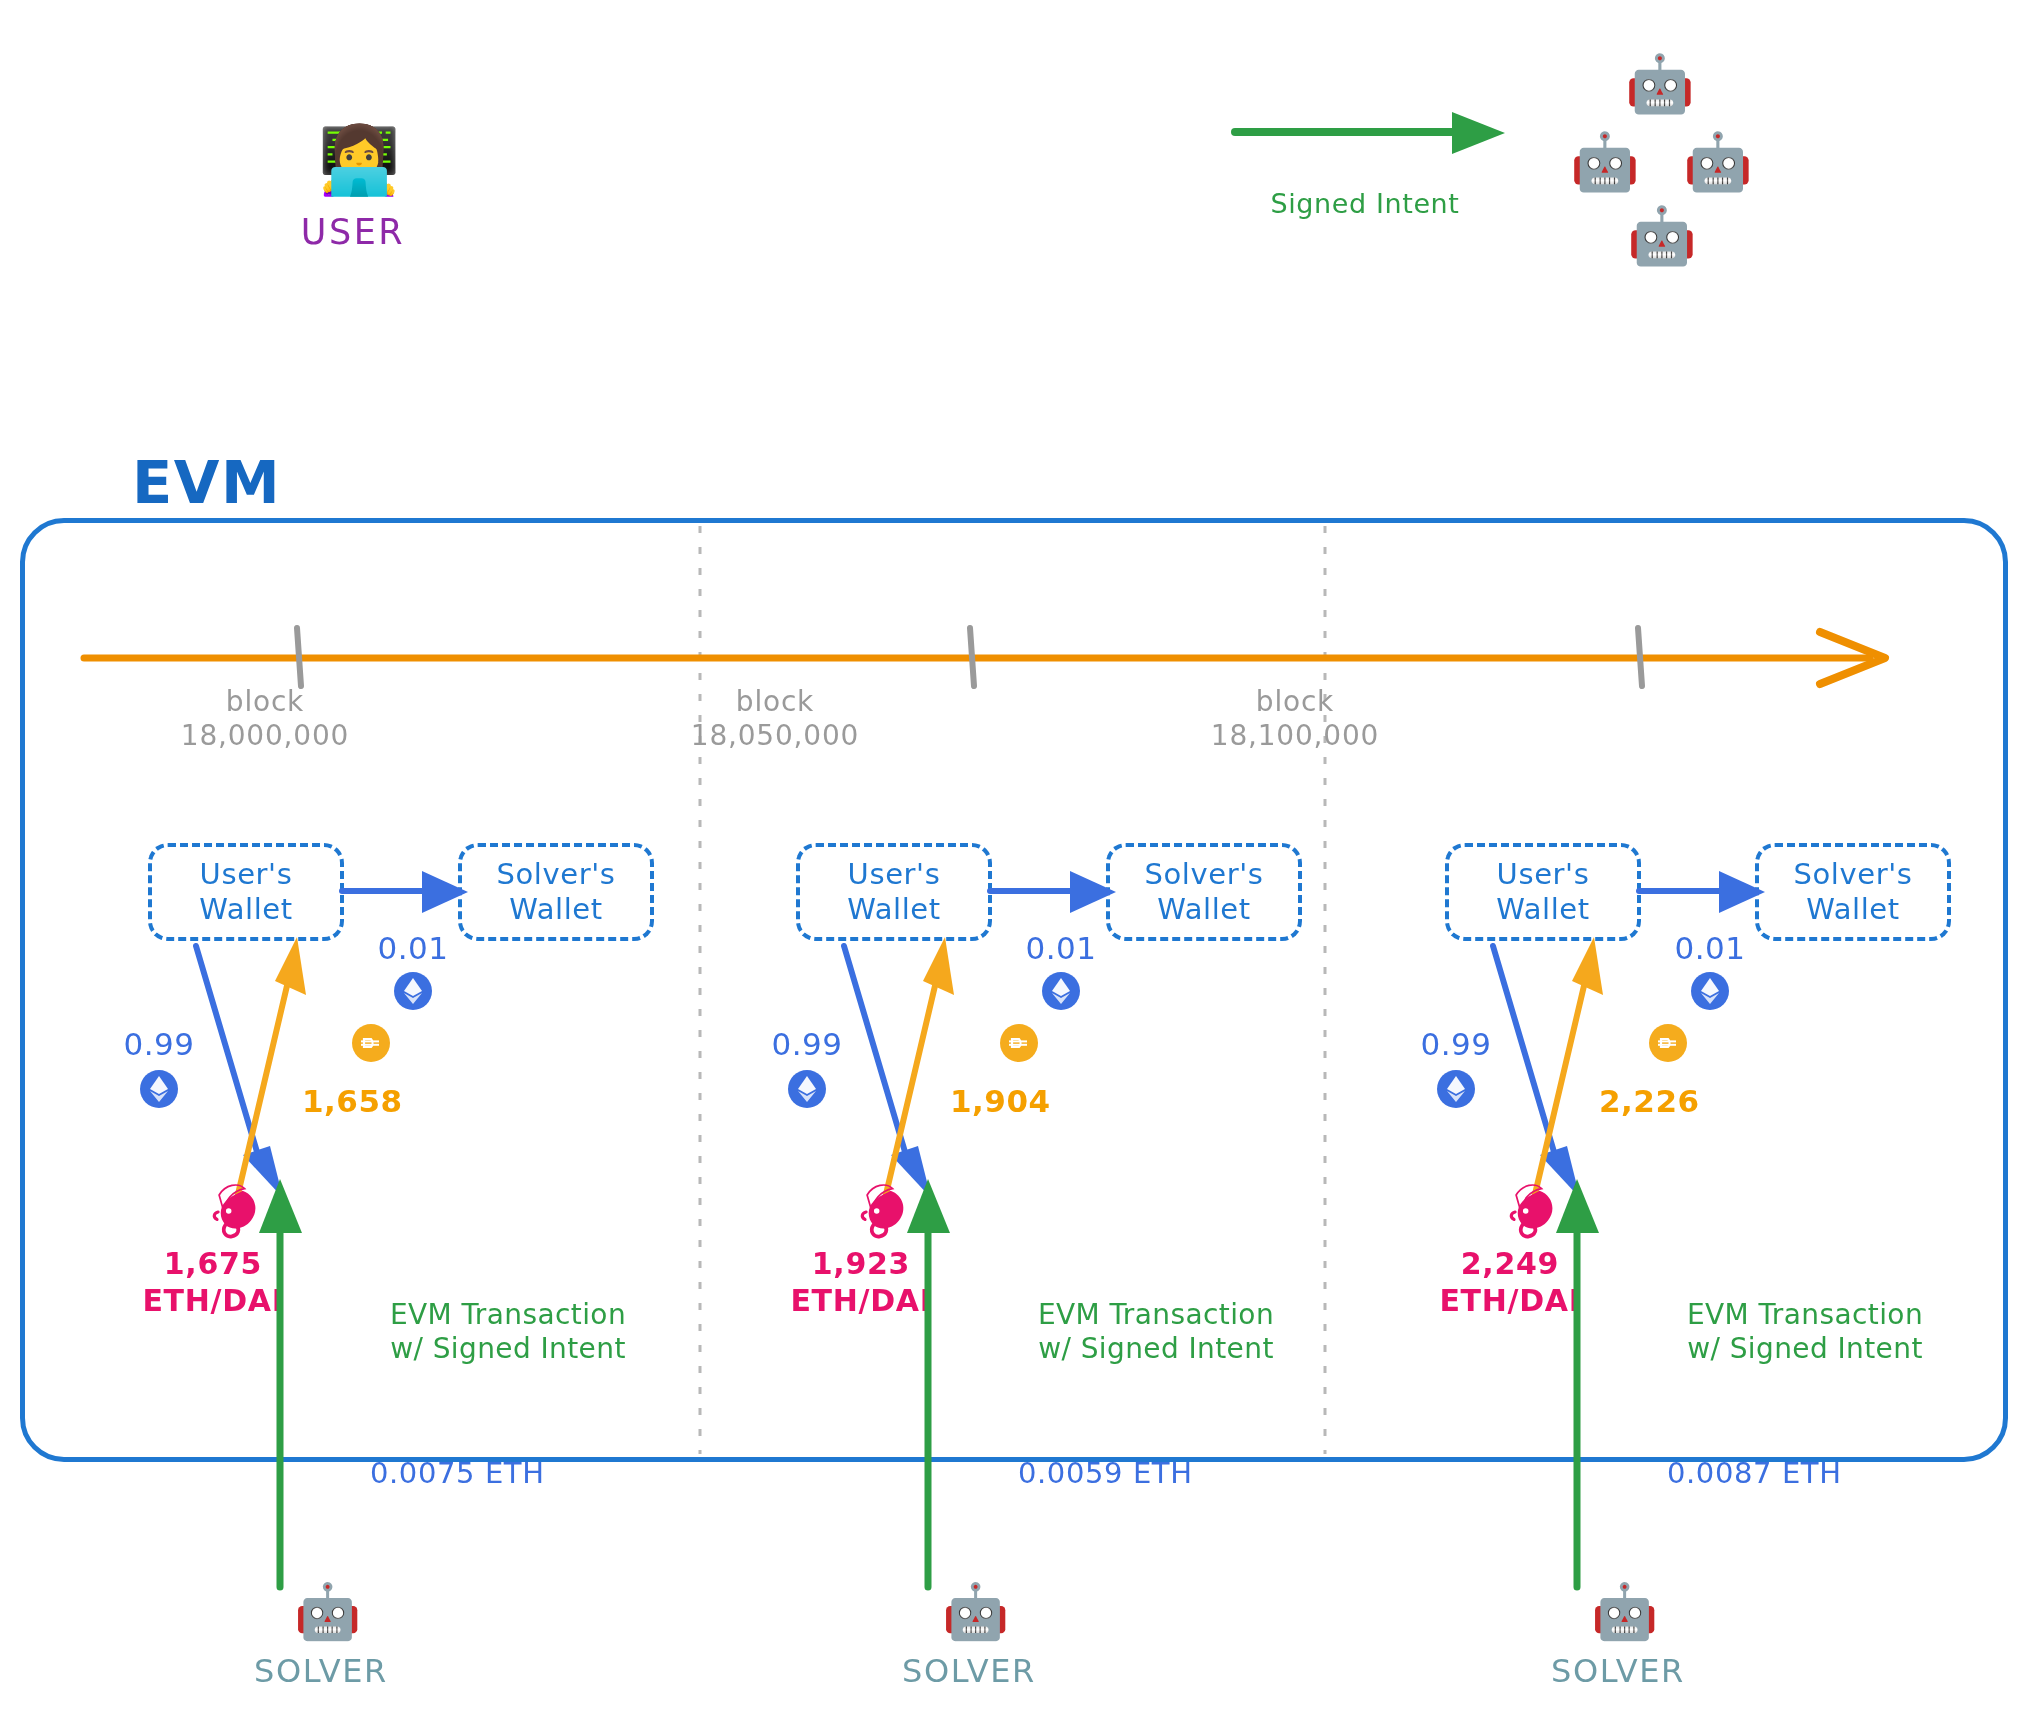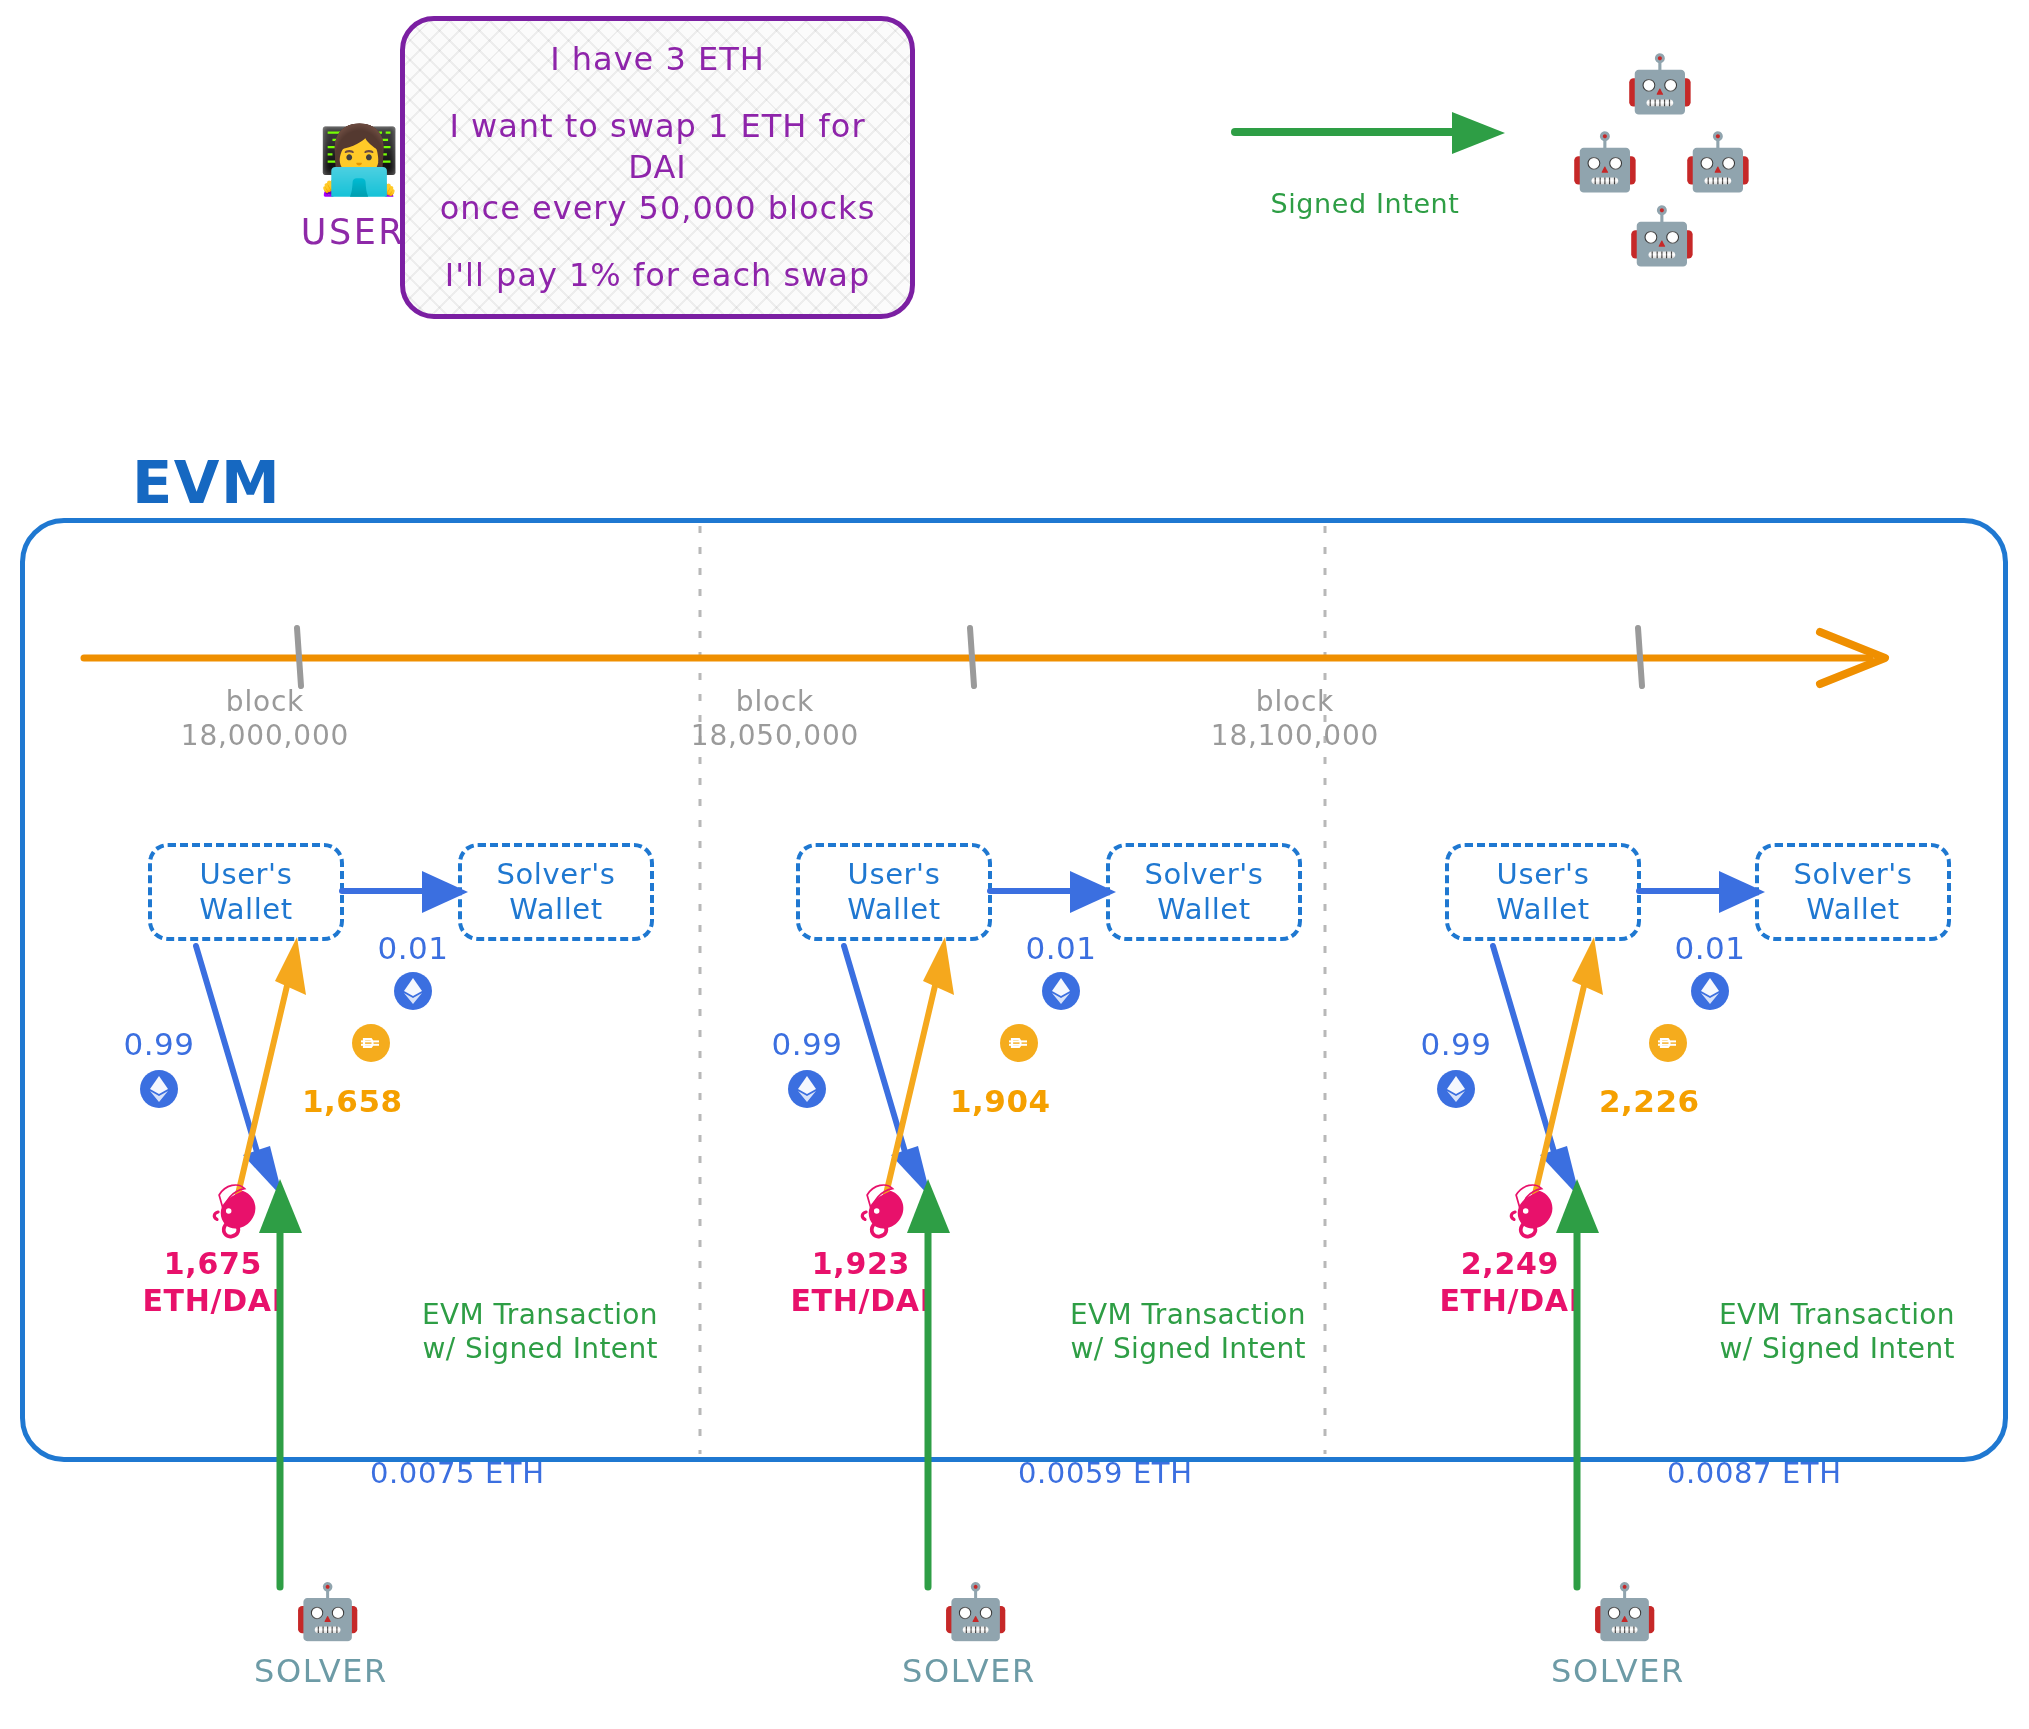--- a/index.html
+++ b/index.html
@@ -152,21 +152,21 @@
   .price {
     position: absolute; left: 80px; top: 1245px;
     width: 190px; text-align: center;
     color: #e8116b; font-size: 30px;
     line-height: 1.24; letter-spacing: 0.7px;
     font-weight: 600;
   }
 
   .tx-label {
     position: absolute; left: 320px; top: 1298px;
-    width: 300px; text-align: right;
+    width: 300px; text-align: center;
     color: #2e9e45; font-size: 28px;
     line-height: 1.2; letter-spacing: 0.4px;
     white-space: pre-line;
   }
   .tx-cost {
     position: absolute; left: 332px; top: 1456px;
     width: 280px; text-align: left;
     color: #3b6fe0; font-size: 29px; letter-spacing: 0.6px;
   }
 
@@ -192,28 +192,20 @@
   svg { display: block; }
 </style>
 </head>
 <body>
 
 <div class="stage">
 
   <div class="abs" id="user-emoji">👩‍💻</div>
   <div class="abs hand" id="user-label">USER</div>
 
-  <div class="abs" id="intent-bubble">
-    <div class="intent-line hand">I have 3 ETH</div>
-    <div class="intent-gap"></div>
-    <div class="intent-line hand">I want to swap 1 ETH for DAI
-once every 50,000 blocks</div>
-    <div class="intent-gap"></div>
-    <div class="intent-line hand">I'll pay 1% for each swap</div>
-  </div>
 
   <svg class="abs" style="left:1230px; top:100px;" width="290" height="70">
     <line x1="5" y1="32" x2="230" y2="32" stroke="#2e9e45" stroke-width="8" stroke-linecap="round"></line>
     <polygon points="222,12 275,33 222,54" fill="#2e9e45"></polygon>
   </svg>
   <div class="abs hand" id="signed-intent-label">Signed Intent</div>
 
   <div class="abs robot" id="robot-top">🤖</div>
   <div class="abs robot" id="robot-left">🤖</div>
   <div class="abs robot" id="robot-right">🤖</div>

